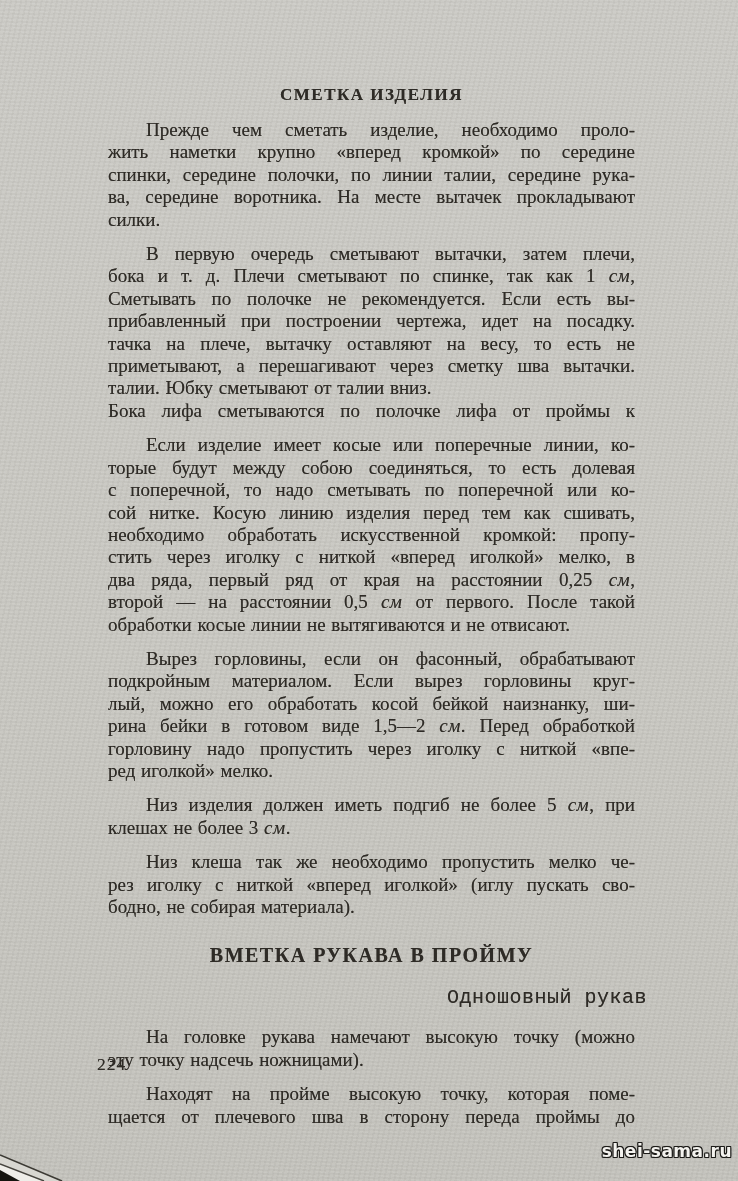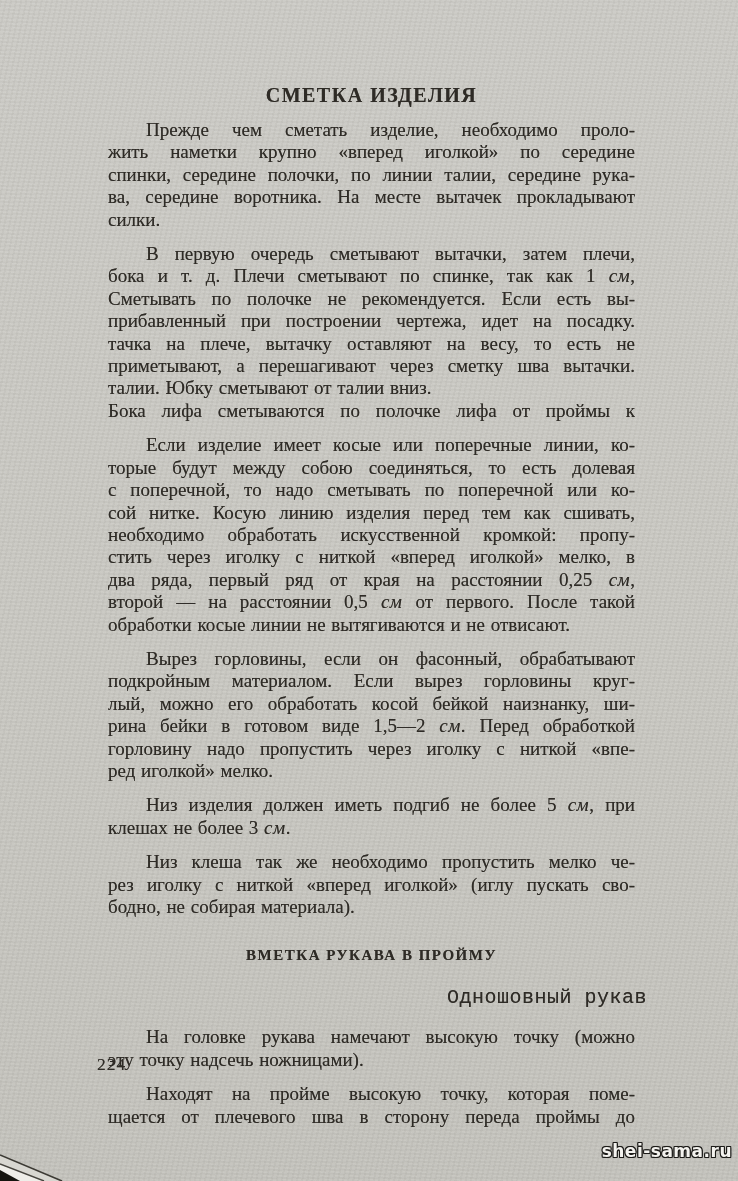--- a/index.html
+++ b/index.html
@@ -31,25 +31,25 @@
       repeating-linear-gradient(0deg, rgba(255,255,255,.03) 0 2px, rgba(0,0,0,.02) 2px 4px);
   }
   .text-block{
     position:absolute;left:96px;top:84px;width:551px;
     font-size:19px;line-height:22.4px;
     color:var(--ink);
     text-shadow:0 0 .4px rgba(42,39,33,.55);
   }
   .heading{
     font-weight:bold;text-align:center;
-    font-size:20px;line-height:22px;letter-spacing:1.5px;
+    font-size:17px;line-height:22px;letter-spacing:1.5px;
     margin:0 0 13px 0;
   }
   .heading.mid{
-    font-size:15px;margin:26px 0 20px 0;
+    font-size:20px;margin:26px 0 20px 0;
   }
   .subheading{
     text-align:right;font-size:20px;line-height:24px;
     margin:0 0 16px 0;letter-spacing:.5px;font-family:Liberation Mono, monospace;
   }
   .para{margin:12px;}
   .line{
     text-align:justify;text-align-last:justify;
     word-spacing:1px;white-space:normal;
   }
@@ -82,21 +82,21 @@
 </head>
 <body>
 
 <div class="page">
   <div class="grain"></div>
 
   <main class="text-block">
       <div class="heading">СМЕТКА ИЗДЕЛИЯ</div>
       <div class="para">
         <div class="line first">Прежде чем сметать изделие, необходимо проло-</div>
-        <div class="line">жить наметки крупно «вперед иголкой» по середине</div>
+        <div class="line">жить наметки крупно «вперед кромкой» по середине</div>
         <div class="line">спинки, середине полочки, по линии талии, середине рука-</div>
         <div class="line">ва, середине воротника. На месте вытачек прокладывают</div>
         <div class="line last">силки.</div>
       </div>
       <div class="para">
         <div class="line first">В первую очередь сметывают вытачки, затем плечи,</div>
         <div class="line">бока и т. д. Плечи сметывают по спинке, так как 1 <i>см</i>,</div>
         <div class="line">Сметывать по полочке не рекомендуется. Если есть вы-</div>
         <div class="line">прибавленный при построении чертежа, идет на посадку.</div>
         <div class="line">тачка на плече, вытачку оставляют на весу, то есть не</div>

